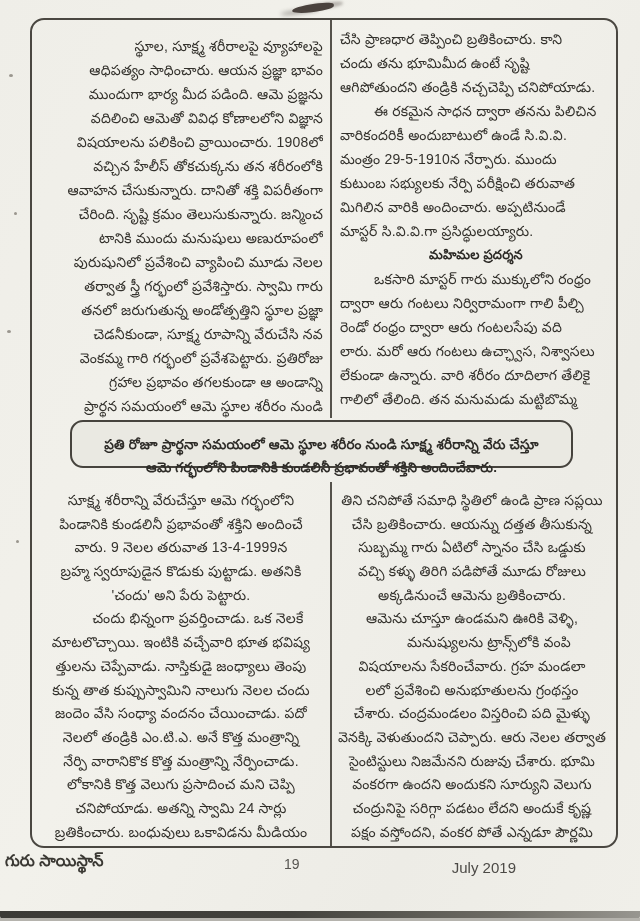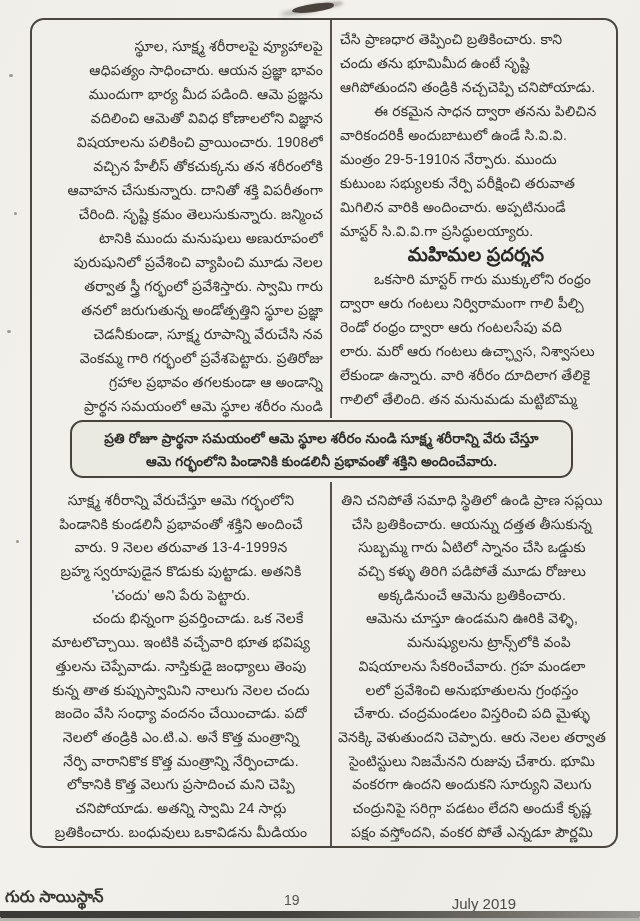--- a/index.html
+++ b/index.html
@@ -53,37 +53,37 @@
   .col-bottom-right { left: 336px; top: 489px; width: 272px; }
   .line {
     height: 24px; line-height: 24px;
     font-size: 14px; letter-spacing: 0.2px;
     white-space: nowrap; overflow: hidden;
     color: #33312c;
   }
   .col-bottom-left .line, .col-bottom-right .line { height: 23.7px; line-height: 23.7px; text-align: center; }
   .indent { padding-left: 34px; }
   .block.heading .line {
-    font-weight: bold; text-align: center; font-size: 19px; color: #2b2925;
+    font-weight: bold; text-align: center; font-size: 13px; color: #2b2925;
   }
   
   .callout {
-    position: absolute; left: 70px; top: 420px; width: 503px; height: 58px;
+    position: absolute; left: 70px; top: 420px; width: 503px; height: 48px;
     border: 2px solid #46433d; border-radius: 13px;
     box-sizing: border-box;
     background: #eae9e2;
-    padding-top: 5px;
+    padding-top: 11px;
   }
   .callout .line {
     font-weight: bold; text-align: center;
     font-size: 13.5px; height: 23px; line-height: 23px;
     color: #2e2c28;
   }
   
-  .footer { position: absolute; left: 0; top: 886px; width: 528px; height: 30px; }
+  .footer { position: absolute; left: 0; top: 850px; width: 528px; height: 30px; }
   .footer-mag {
     position: absolute; left: 5px; top: 2px;
     font-weight: bold; font-size: 16px; color: #3a3833;
   }
   .footer-page {
     position: absolute; left: 284px; top: 6px; width: 60px;
     font-size: 14px; color: #565450;
   }
   .footer-issue {
     position: absolute; right: 12px; top: 9px;

